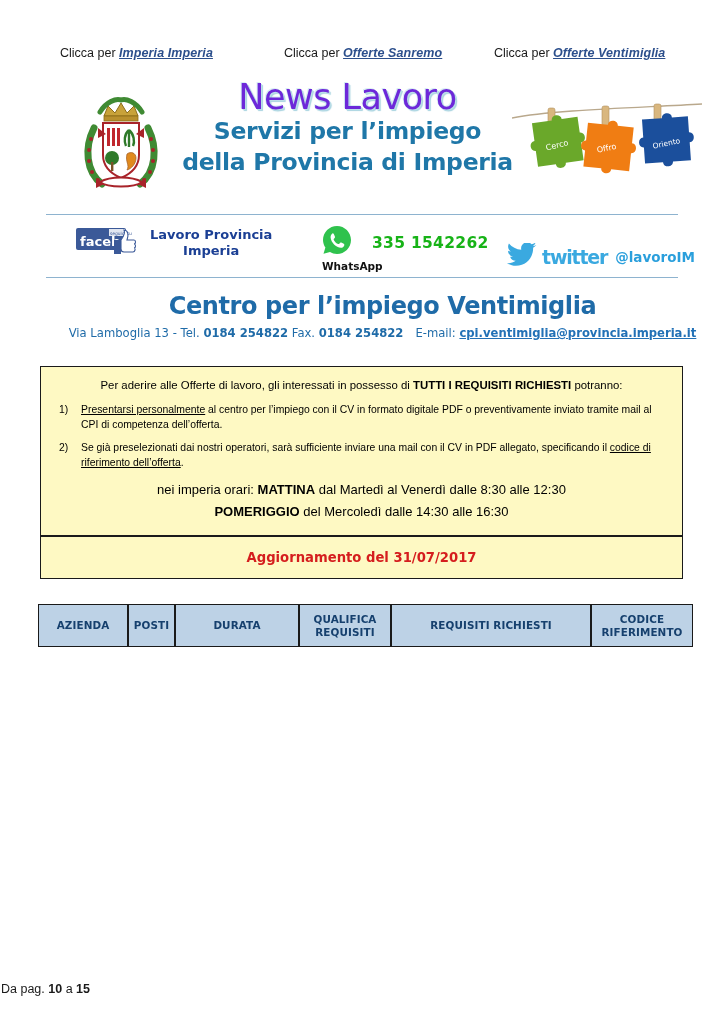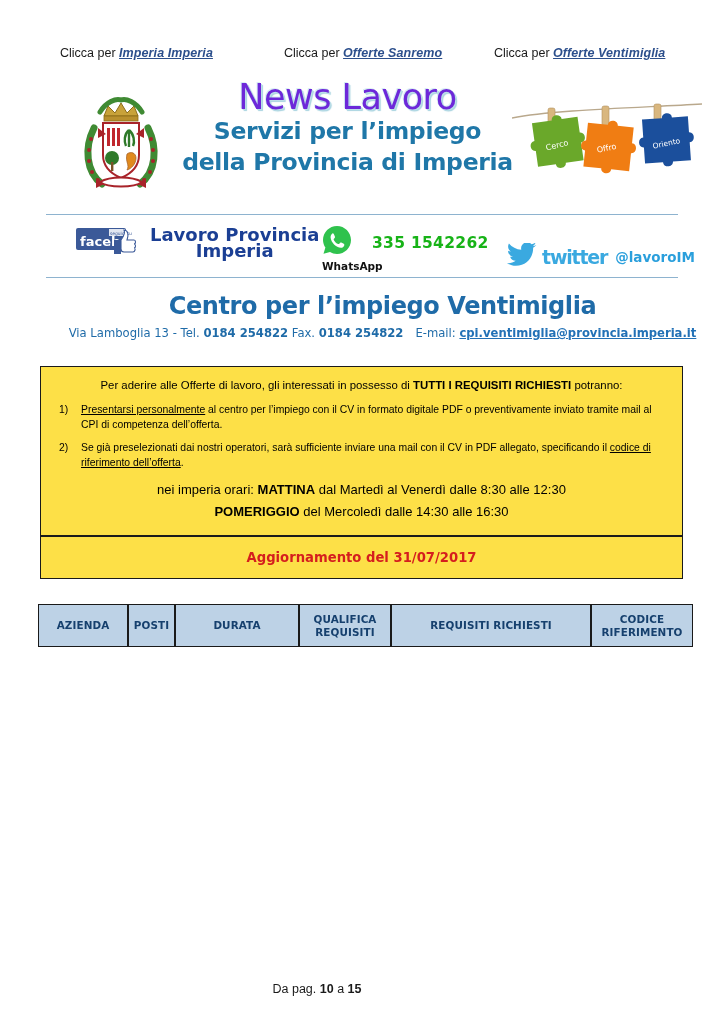--- a/index.html
+++ b/index.html
@@ -110,21 +110,21 @@
   }
   .fb-logo {
     width: 64px;
     height: 34px;
     position: relative;
   }
   .fb-label {
     margin-left: 10px;
     font-family: "DejaVu Sans", sans-serif;
     font-weight: bold;
-    font-size: 18px;
+    font-size: 13px;
     color: #1b3f94;
     text-align: center;
     line-height: 16px;
   }
   .wa-group {
     position: absolute;
     left: 276px;
     top: 10px;
     display: flex;
     align-items: flex-start;
@@ -200,21 +200,21 @@
   .office-contact .sp { display: inline-block; width: 12px; }
 
   
   .infobox {
     position: absolute;
     left: 40px;
     top: 366px;
     width: 643px;
     border: 1.4px solid #1a1a1a;
     box-sizing: border-box;
-    background: #fde047;
+    background: #fef9c3;
   }
   .infobox-body {
     padding: 10px 14px 12px 14px;
     border-bottom: 2.2px solid #1a1a1a;
   }
   .lead {
     text-align: center;
     font-size: 11.4px;
     line-height: 16px;
     margin-bottom: 10px;
@@ -277,24 +277,24 @@
     vertical-align: middle;
     text-align: center;
     line-height: 13px;
     letter-spacing: .1px;
     padding: 0 2px;
   }
 
   
   .pagefoot {
     position: absolute;
-    left: 16px;
+    left: 1px;
     top: 982px;
     width: 602px;
-    text-align: center;
+    text-align: left;
     font-size: 12.5px;
     color: #1a1a1a;
   }
   .pagefoot b { font-weight: bold; }
 </style>
 </head>
 <body>
 
 <div class="toplinks">
   <div class="toplink tl1">

